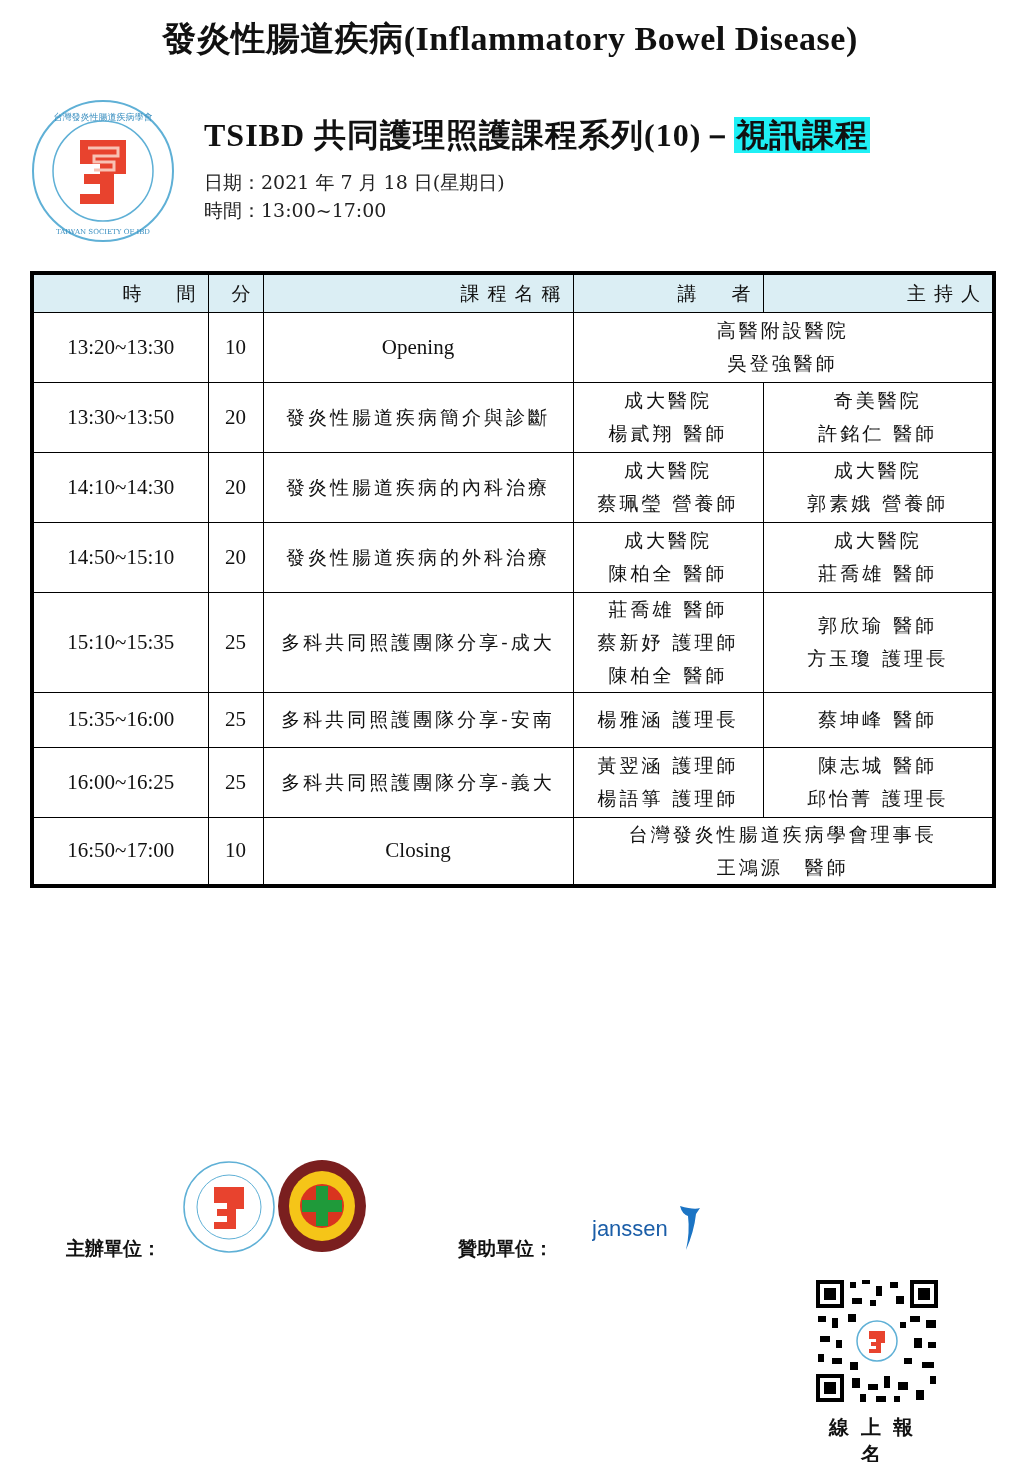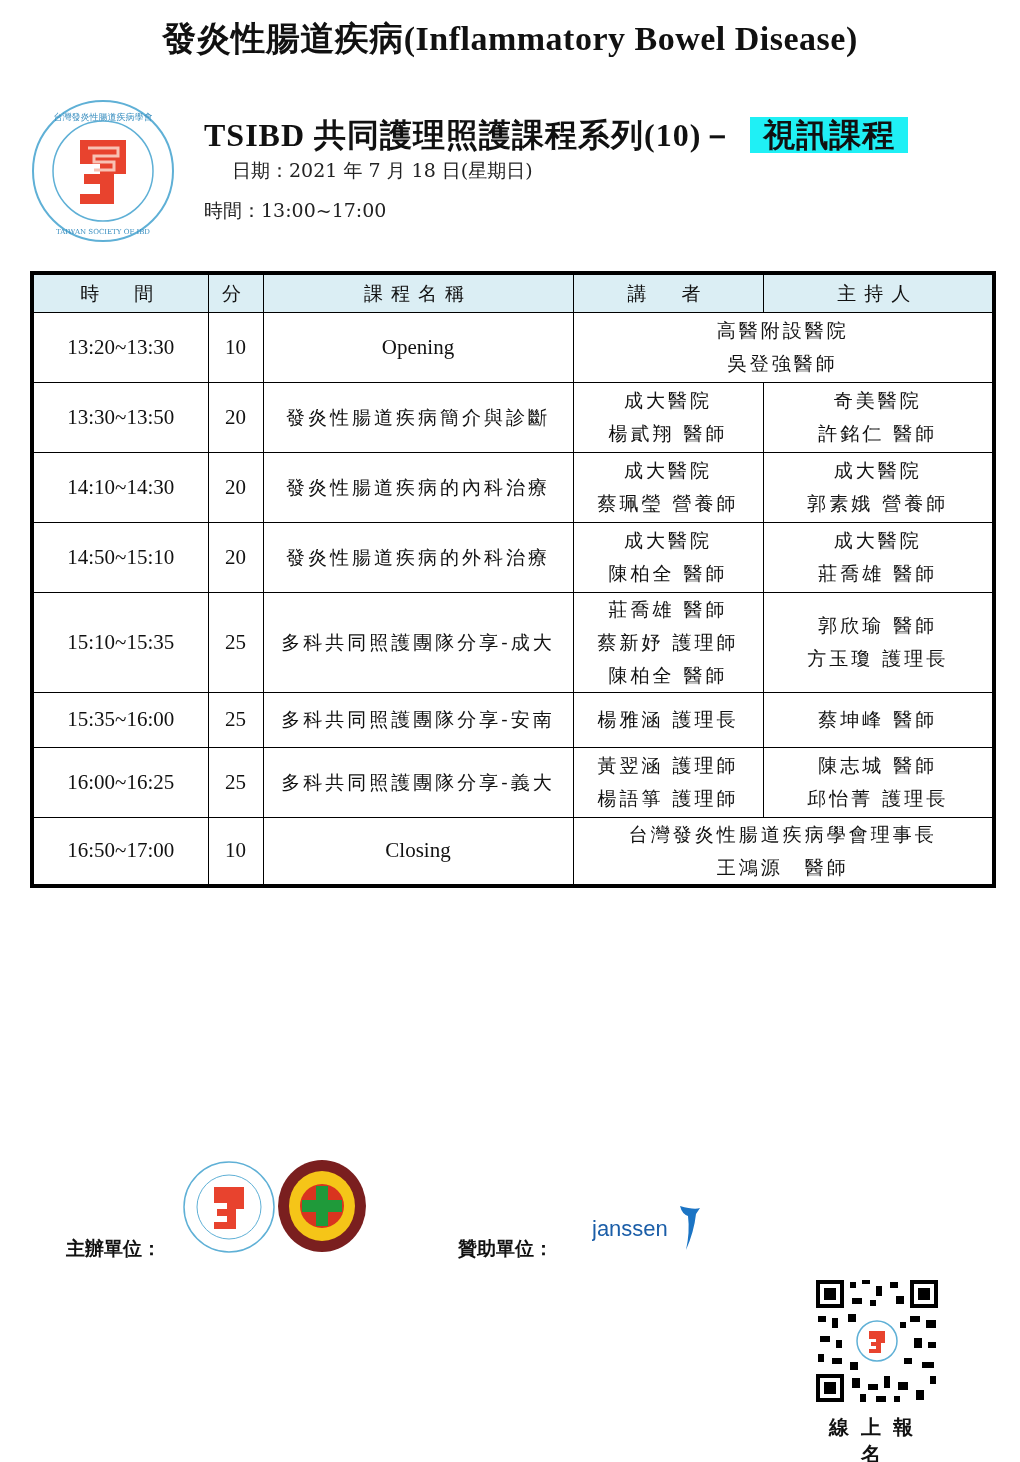--- a/index.html
+++ b/index.html
@@ -13,35 +13,35 @@
   }
 
   .logo-big {
     position: absolute; left: 30px; top: 98px; width: 146px; height: 146px;
   }
   .course-title {
     position: absolute; left: 204px; top: 114px; font-size: 32px; font-weight: bold;
     font-family: "Liberation Serif", "DejaVu Serif", serif; white-space: nowrap;
     letter-spacing: 1px;
   }
-  .course-title .hl { background: #1ff0f5; padding: 0 13px; margin-left: 16px; }
+  .course-title .hl { background: #1ff0f5; padding: 0 2px; }
   .info-line { position: absolute; left: 204px; font-size: 19px; white-space: nowrap; color: #222; }
-  .info-date { top: 158px; margin-left: 28px; }
+  .info-date { top: 170px; }
   .info-time { top: 198px; }
 
   table.sched {
     position: absolute; left: 30px; top: 271px; width: 966px;
     border-collapse: collapse; border: 4px solid #000;
     table-layout: fixed;
   }
   table.sched td, table.sched th {
     border: 1.5px solid #000; text-align: center; vertical-align: middle;
     font-weight: normal; font-size: 19px; line-height: 33px; padding: 0 4px;
   }
-  table.sched th { background: #dbeef4; height: 39px; letter-spacing: 8px; }
+  table.sched th { background: #dbeef4; height: 39px; letter-spacing: 8px; text-align: right; }
   table.sched tr.reg td { background: #f2f2f2; height: 32px; }
   table.sched td.time { font-family: "Liberation Serif", "DejaVu Serif", serif; font-size: 21px; }
   table.sched td.mins { font-family: "Liberation Serif", "DejaVu Serif", serif; font-size: 21px; }
   table.sched td.topic { letter-spacing: 3px; }
   table.sched td.topic.en { letter-spacing: 0; font-family: "Liberation Serif", "DejaVu Serif", serif; font-size: 21px; }
   table.sched td.person { letter-spacing: 3px; }
   table.sched td.person.small { font-size: 16px; letter-spacing: 1.5px; }
   .line { display: block; }
 
   .footer-label { position: absolute; font-size: 19px; font-weight: bold; white-space: nowrap; }

